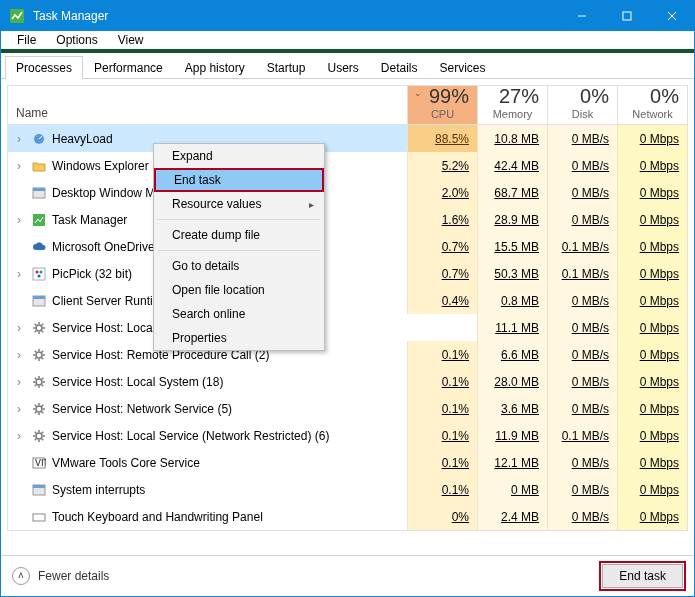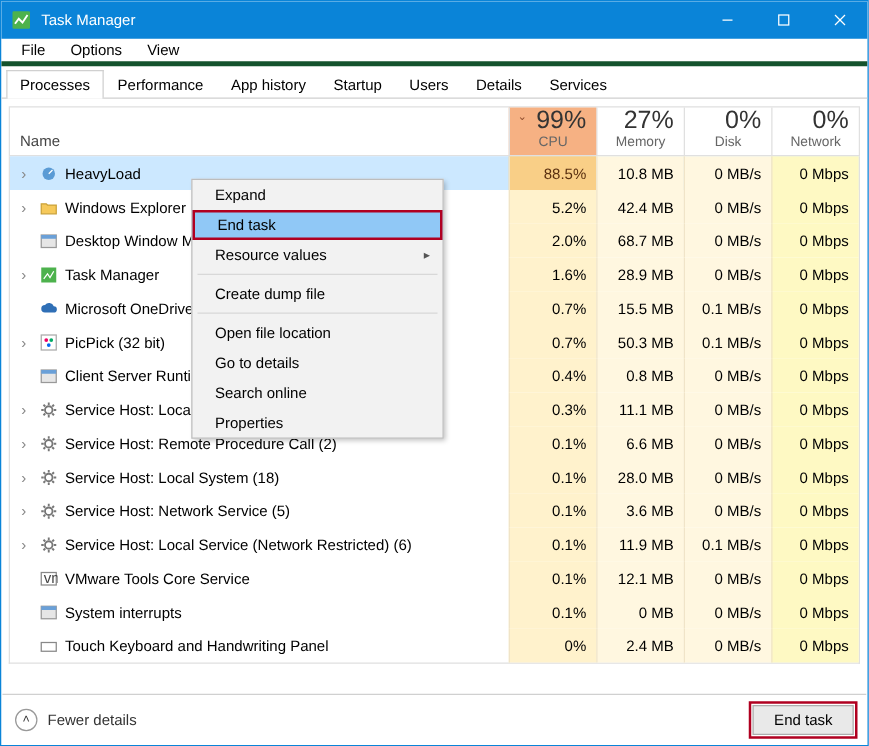--- a/index.html
+++ b/index.html
@@ -25,29 +25,29 @@
   .col .pct { font-size:20px; color:#333; }
   .col .lbl { font-size:11px; color:#666;text-align:center;}
   .col.cpu { background:#f6b183; position:relative;}
   .col.cpu .sort { position:absolute; top:2px; left:6px; font-size:9px; color:#8a4a2a;}
   .rows { border:1px solid #e0e0e0; border-top:none; }
   .row { display:flex; height:27px; align-items:center; }
   .row.sel { background:#cce8ff; }
   .row .tree { width:22px; text-align:center; color:#888;}
   .row .icon { width:18px; height:16px; display:flex; align-items:center; justify-content:center;}
   .row .name { flex:1; padding-left:4px; white-space:nowrap; overflow:hidden; text-overflow:ellipsis;}
-  .cell { width:70px; text-align:right; padding-right:8px; height:100%; display:flex; align-items:center; justify-content:flex-end; border-left:1px solid #f0e4c8;}
+  .cell { width:70px; text-align:right; padding-right:8px; height:100%; display:flex; align-items:center; justify-content:flex-end; border-left:1px solid #f0e4c8;text-decoration:underline;}
   .cell.cpu { background:#fff2cc; }
   .cell.mem { background:#fff7e0; }
   .cell.disk { background:#fff7e0; }
   .cell.net { background:#fef9c3; }
   .row.sel .cell.cpu { background:#f9cf87; }
   .cell.cpu.hi { background:#f4b470; color:#5a3010; }
   
-  .ctx { position:absolute; left:152px; top:142px; width:202px; background:#f2f2f2; border:1px solid #bdbdbd; box-shadow:2px 2px 4px rgba(0,0,0,.25); z-index:50;}
+  .ctx { position:absolute; left:152px; top:142px; width:172px; background:#f2f2f2; border:1px solid #bdbdbd; box-shadow:2px 2px 4px rgba(0,0,0,.25); z-index:50;}
   .ctx .mi { height:24px; padding:0 18px; display:flex; align-items:center; position:relative;}
   .ctx .mi.hov { background:#90c8f6; border:2px solid #b00020;}
   .ctx .mi .arrow { position:absolute; right:10px; font-size:10px; color:#555;}
   .ctx .sep { height:1px; margin:3px 4px; background:#d8d8d8;}
   
   .footer { position:absolute; left:1px; right:1px; bottom:1px; height:40px; border-top:1px solid #d0d0d0; padding:6px 10px; display:flex; align-items:center; justify-content:space-between; background:#fff;}
   .fewer { display:flex; align-items:center; gap:8px; color:#333;}
   .fewer .chev { width:18px;height:18px;border:1px solid #999;border-radius:50%; display:flex;align-items:center;justify-content:center; font-size:10px;}
   .endbtn { padding:4px 16px; background:#e9e9e9; border:1px solid #adadad; outline:2px solid #b00020; outline-offset:1px;}
 </style>
@@ -225,21 +225,20 @@
               <line x1="1" y1="7" x2="3" y2="7"></line>
               <line x1="11" y1="7" x2="13" y2="7"></line>
               <line x1="2.8" y1="2.8" x2="4.2" y2="4.2"></line>
               <line x1="9.8" y1="9.8" x2="11.2" y2="11.2"></line>
               <line x1="11.2" y1="2.8" x2="9.8" y2="4.2"></line>
               <line x1="4.2" y1="9.8" x2="2.8" y2="11.2"></line>
             </g>
           </svg>
         </div>
         <div class="name">Service Host: Local Service (No Network) (5)</div>
-        <div class="cell cpu">0.3%</div>
         <div class="cell mem">11.1 MB</div>
         <div class="cell disk">0 MB/s</div>
         <div class="cell net">0 Mbps</div>
       </div>
       <div class="row">
         <div class="tree">›</div>
         <div class="icon">
           <svg width="14" height="14">
             <circle cx="7" cy="7" r="3" fill="none" stroke="#777" stroke-width="1.5"></circle>
             <g stroke="#777" stroke-width="1.5">
@@ -374,22 +373,22 @@
     </div>
 </div>
 
 <div class="ctx" id="ctx">
     <div class="mi">Expand</div>
     <div class="mi hov">End task</div>
     <div class="mi">Resource values<span class="arrow">▸</span></div>
     <div class="sep"></div>
     <div class="mi">Create dump file</div>
     <div class="sep"></div>
+    <div class="mi">Go to details</div>
     <div class="mi">Open file location</div>
-    <div class="mi">Go to details</div>
     <div class="mi">Search online</div>
     <div class="mi">Properties</div>
   </div>
 
 <div class="footer">
   <div class="fewer">
     <span class="chev">˄</span>
     <span>Fewer details</span>
   </div>
   <button class="endbtn">End task</button>

